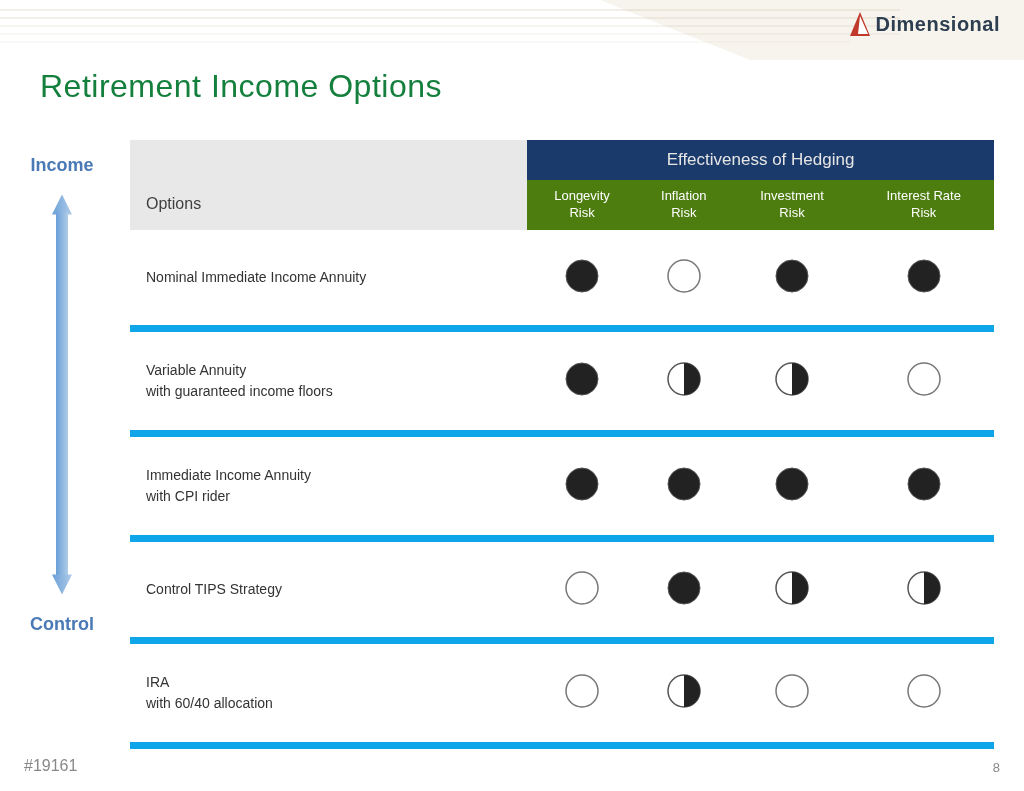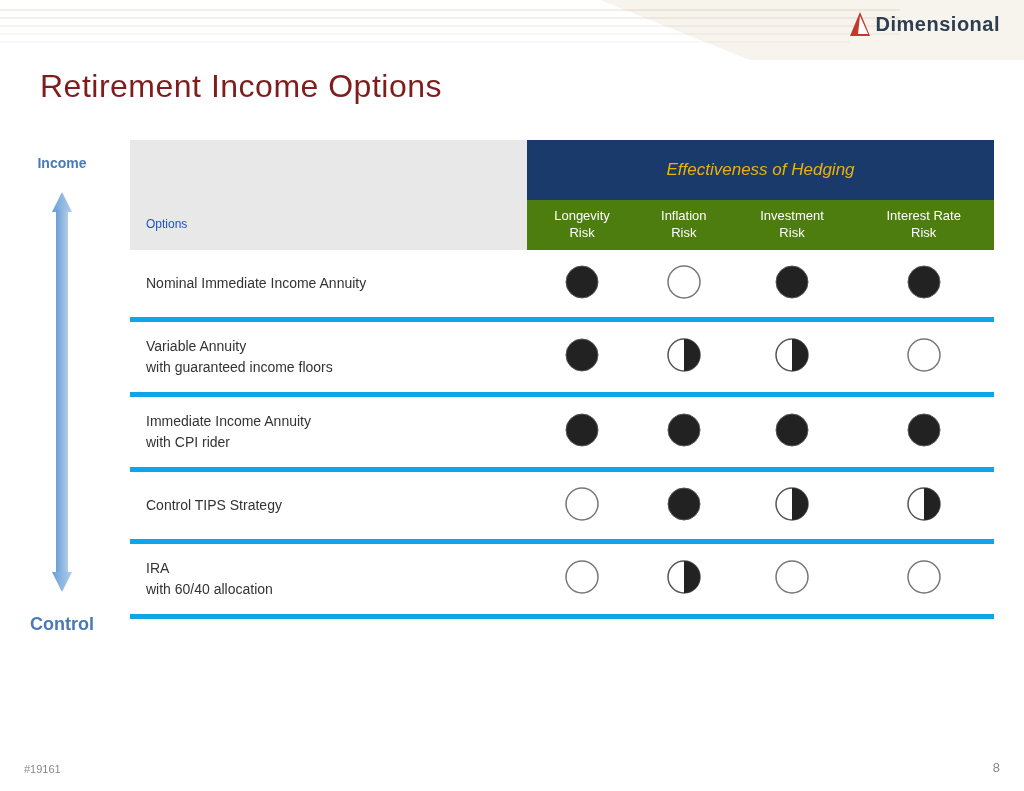--- a/index.html
+++ b/index.html
@@ -44,21 +44,21 @@
       letter-spacing: 0.5px;
     }
 
     
     .page-title {
       position: absolute;
       top: 68px;
       left: 40px;
       font-size: 32px;
       font-weight: 300;
-      color: #7f1d1d;
+      color: #15803d;
       letter-spacing: 0.5px;
     }
 
     
     .main-content {
       position: absolute;
       top: 140px;
       left: 130px;
       right: 30px;
     }
@@ -68,21 +68,21 @@
       position: absolute;
       top: 155px;
       left: 30px;
       display: flex;
       flex-direction: column;
       align-items: center;
       height: 480px;
     }
 
     .arrow-label-income {
-      font-size: 14px;
+      font-size: 18px;
       font-weight: 600;
       color: #4a7ab5;
       margin-bottom: 12px;
     }
 
     .arrow-label-control {
       font-size: 18px;
       font-weight: 600;
       color: #4a7ab5;
       margin-top: 13px;
@@ -98,54 +98,53 @@
     }
 
     table {
       width: 100%;
       border-collapse: collapse;
     }
 
     
     .effectiveness-header {
       background-color: #1a3a6b;
-      color: #eab308;
+      color: #e5e5e5;
       text-align: center;
       font-size: 17px;
       font-weight: 500;
-      padding: 20px;
-      font-style: italic;
+      padding: 10px;
     }
 
     
     .col-headers th {
       background-color: #4d7c0f;
       color: white;
       text-align: center;
       font-size: 13px;
       font-weight: 500;
       padding: 8px 6px;
       vertical-align: middle;
       line-height: 1.3;
     }
 
     .col-headers th.options-col {
       background-color: #e8e8e8;
-      color: #1d4ed8;
+      color: #404040;
       text-align: left;
-      font-size: 12px;
+      font-size: 16px;
       font-weight: 500;
       padding-left: 16px;
     }
 
     
     .data-row td {
-      padding: 14px 8px;
+      padding: 28px 8px;
       vertical-align: middle;
-      border-bottom: 5px solid #0ea5e9;
+      border-bottom: 7px solid #0ea5e9;
       font-size: 14px;
       color: #333;
     }
 
     .data-row td.option-name {
       padding-left: 16px;
       font-size: 14px;
       line-height: 1.5;
     }
 
@@ -158,21 +157,21 @@
       display: inline-block;
       width: 36px;
       height: 36px;
     }
 
     
     .footer-left {
       position: absolute;
       bottom: 16px;
       left: 24px;
-      font-size: 11px;
+      font-size: 16px;
       color: #888;
     }
 
     .footer-right {
       position: absolute;
       bottom: 16px;
       right: 24px;
       font-size: 13px;
       color: #888;
     }

